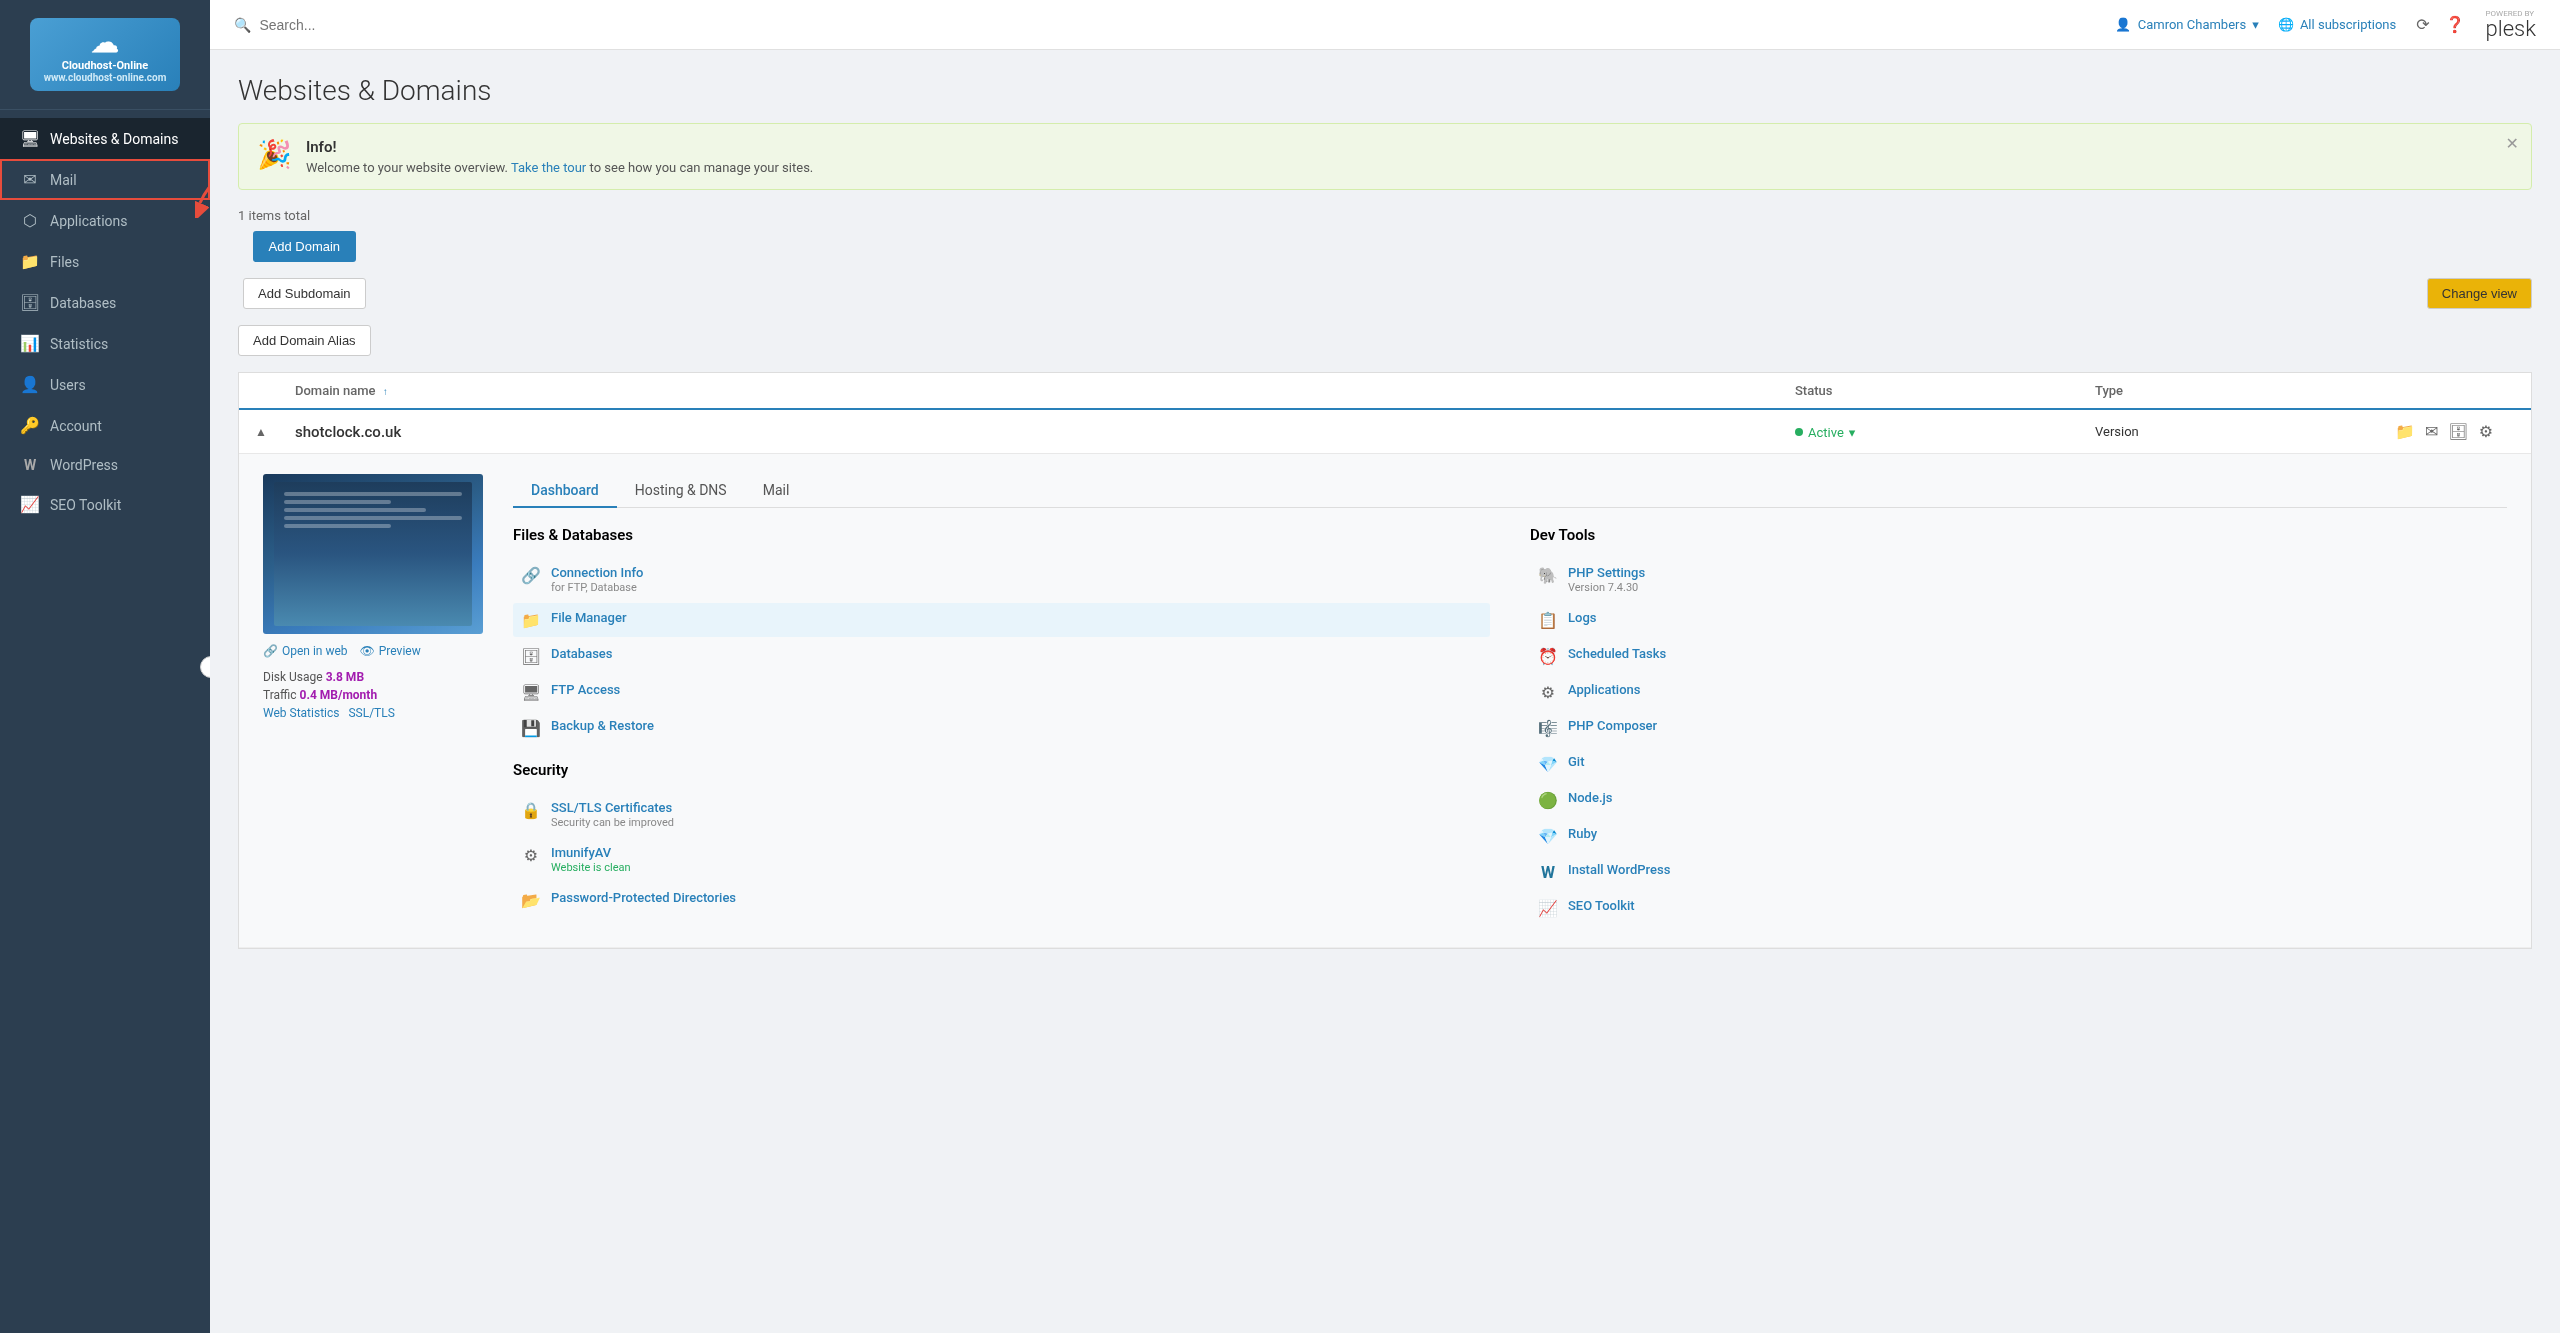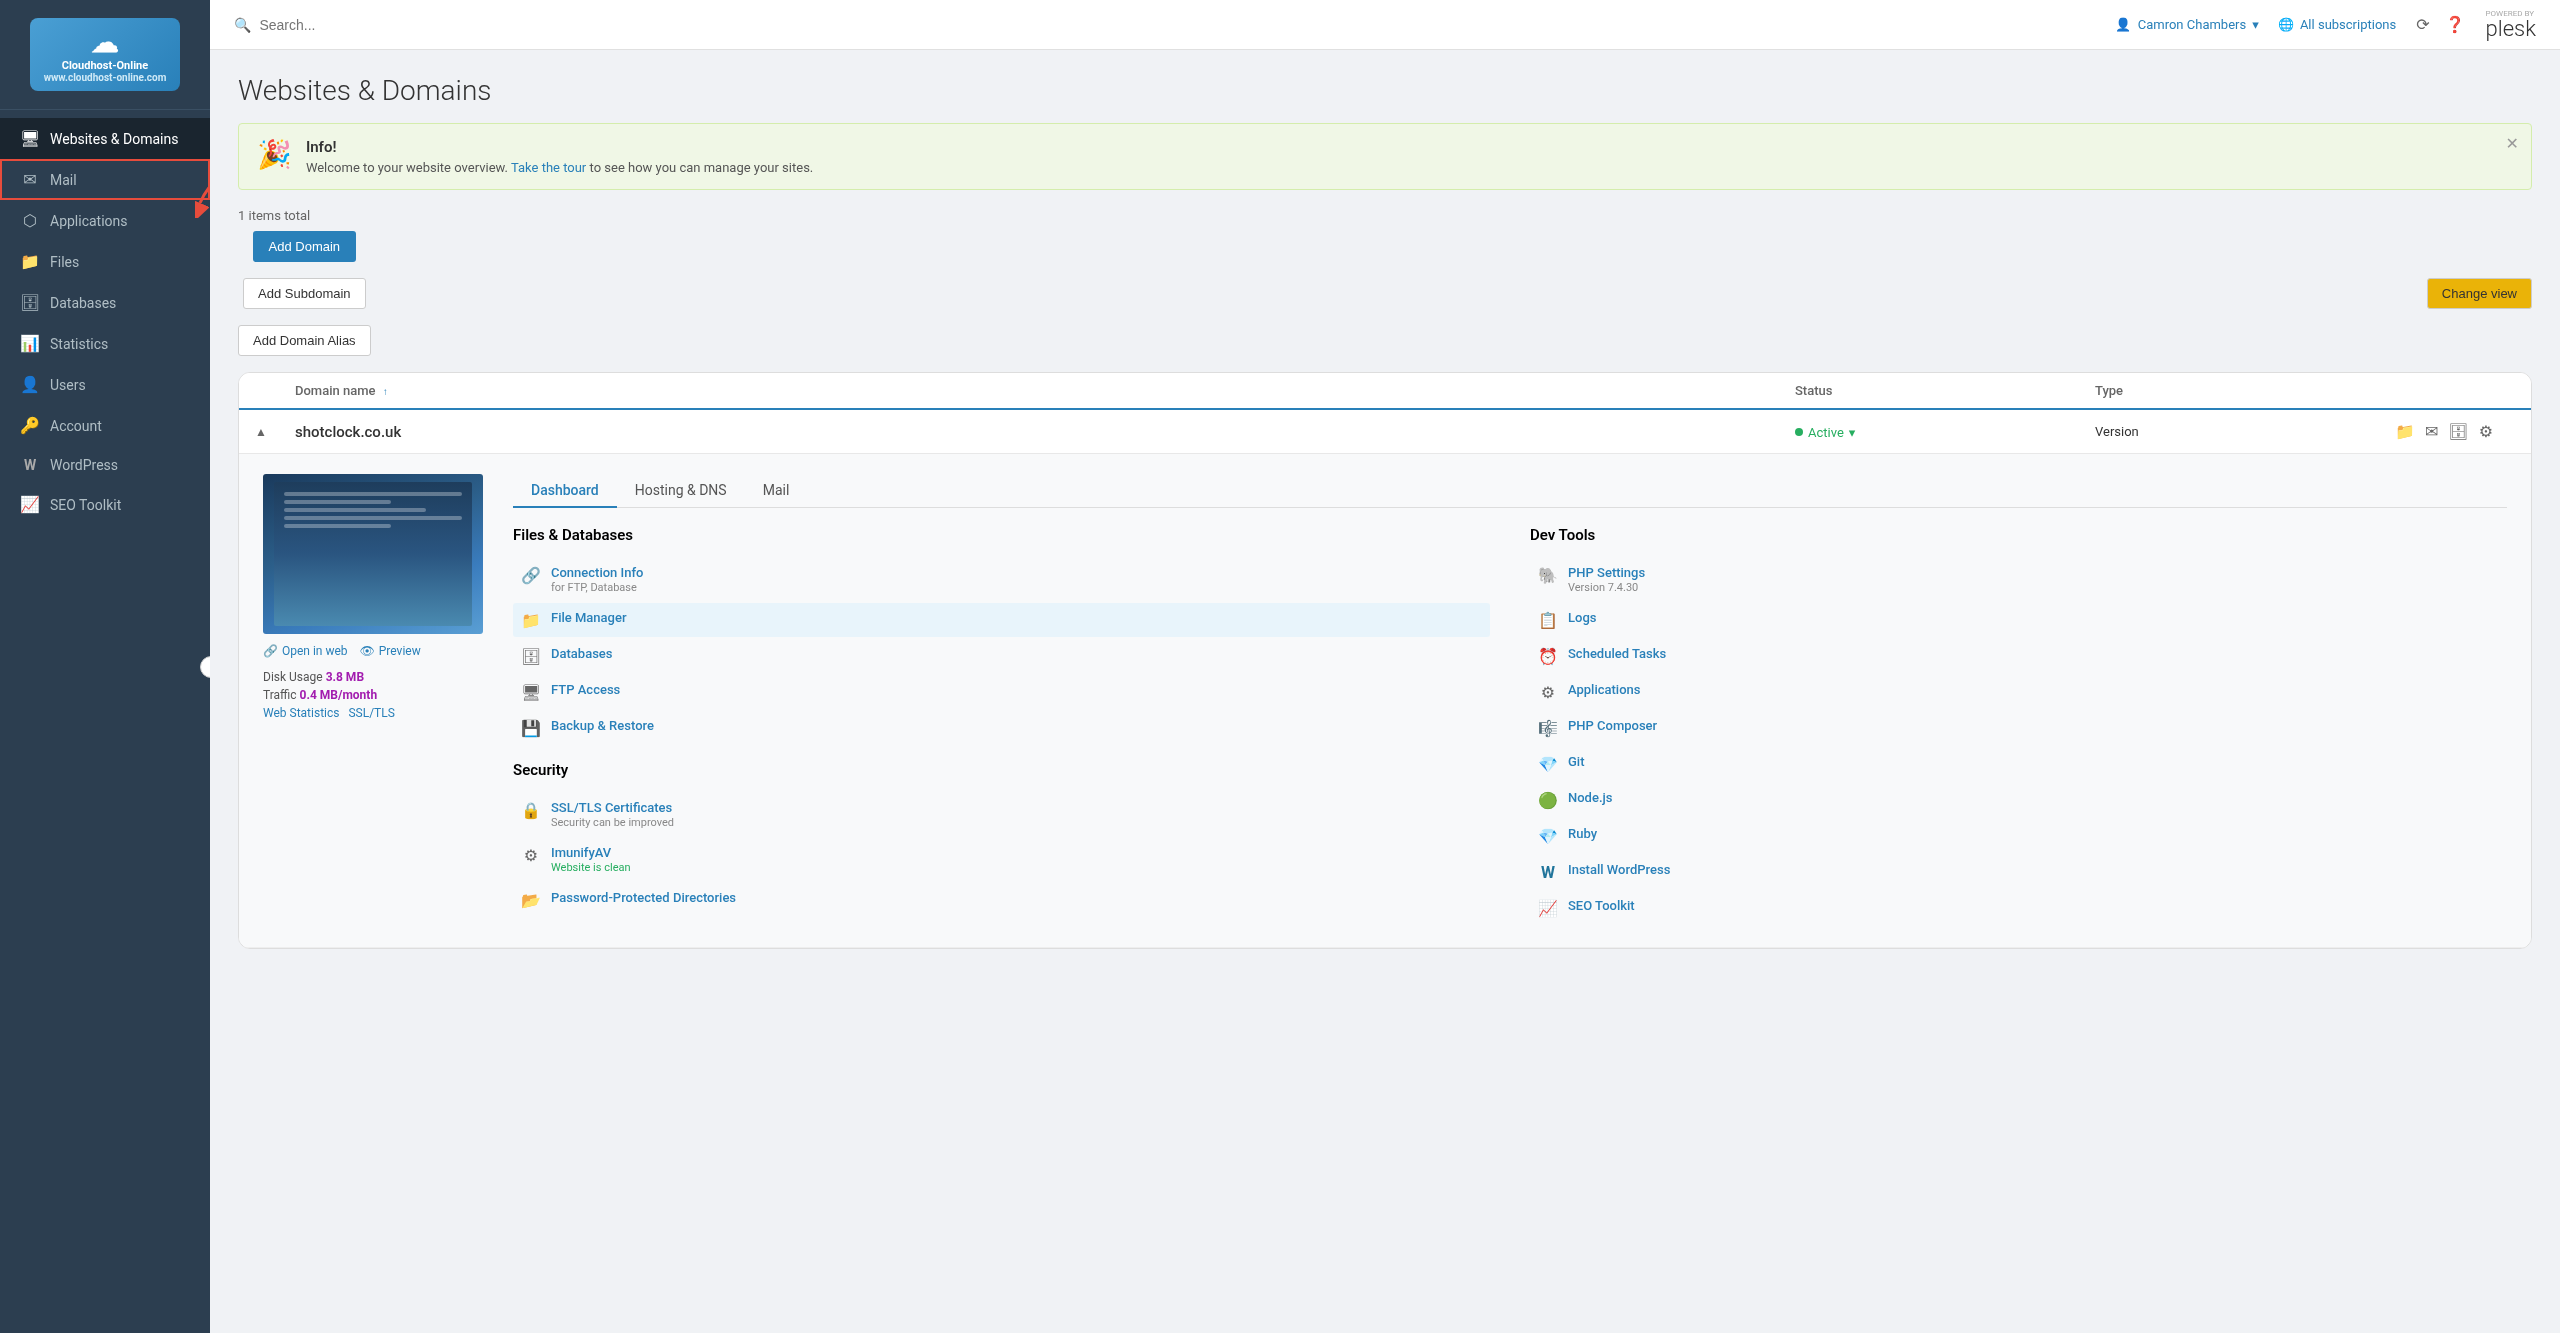--- a/index.html
+++ b/index.html
@@ -220,21 +220,21 @@
       padding: 7px 14px;
       border-radius: 3px;
       cursor: pointer;
       font-size: 13px;
     }
 
     
     .domain-table {
       background: #fff;
       border: 1px solid #ddd;
-      border-radius: 12px;
+      border-radius: 0;
       overflow: hidden;
     }
     .table-header {
       display: grid;
       grid-template-columns: 40px 1fr 300px 300px 120px;
       padding: 10px 16px;
       background: #fff;
       border-bottom: 2px solid #2980b9;
       font-size: 13px;
       color: #666;

